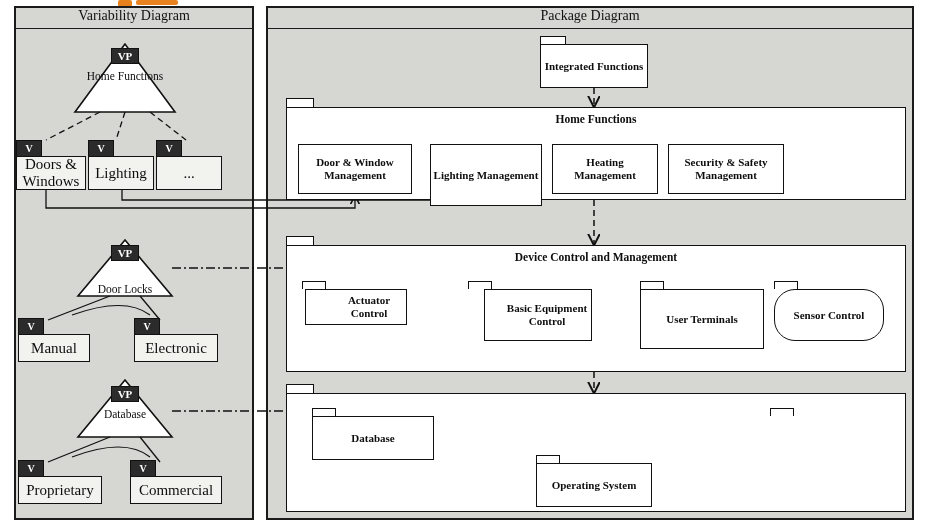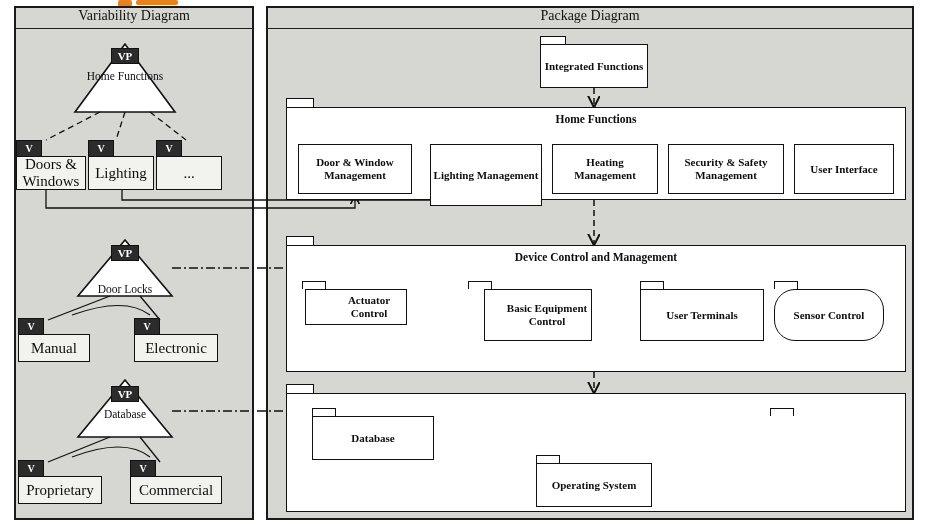--- a/index.html
+++ b/index.html
@@ -267,34 +267,33 @@
   <div class="box" style="left:540px; top:44px; width:108px; height:44px;">Integrated Functions</div>
 
   <div class="pkg-tab" style="left:286px; top:98px; width:28px; height:9px;"></div>
   <div class="pkg-body" style="left:286px; top:107px; width:620px; height:93px;"></div>
   <div class="pkg-label" style="left:286px; top:113px; width:620px;">Home Functions</div>
 
   <div class="box" style="left:298px; top:144px; width:114px; height:50px;">Door &amp; Window Management</div>
   <div class="box" style="left:430px; top:144px; width:112px; height:62px;">Lighting Management</div>
   <div class="box" style="left:552px; top:144px; width:106px; height:50px;">Heating Management</div>
   <div class="box" style="left:668px; top:144px; width:116px; height:50px;">Security &amp; Safety Management</div>
-  <div class="box" style="left:794px; top:144px; width:100px; height:50px;">User Interface</div>
 
   <div class="pkg-tab" style="left:286px; top:236px; width:28px; height:9px;"></div>
   <div class="pkg-body" style="left:286px; top:245px; width:620px; height:127px;"></div>
   <div class="pkg-label" style="left:286px; top:251px; width:620px;">Device Control and Management</div>
 
   <div class="pkg-tab" style="left:302px; top:281px; width:24px; height:8px;"></div>
   <div class="box" style="left:305px; top:289px; width:102px; height:36px;padding-left:28px;">Actuator Control</div>
 
   <div class="pkg-tab" style="left:468px; top:281px; width:24px; height:8px;"></div>
   <div class="box" style="left:484px; top:289px; width:108px; height:52px;padding-left:20px;">Basic Equipment Control</div>
 
   <div class="pkg-tab" style="left:640px; top:281px; width:24px; height:8px;"></div>
-  <div class="box" style="left:640px; top:289px; width:124px; height:52px;">User Terminals</div>
+  <div class="box" style="left:640px; top:289px; width:124px; height:60px;">User Terminals</div>
 
   <div class="pkg-tab" style="left:774px; top:281px; width:24px; height:8px;"></div>
   <div class="box" style="left:774px; top:289px; width:110px; height:52px;border-radius:21px;">Sensor Control</div>
 
   <div class="pkg-tab" style="left:286px; top:384px; width:28px; height:9px;"></div>
   <div class="pkg-body" style="left:286px; top:393px; width:620px; height:119px;"></div>
 
   <div class="pkg-tab" style="left:312px; top:408px; width:24px; height:8px;"></div>
   <div class="box" style="left:312px; top:416px; width:122px; height:44px;">Database</div>
 

